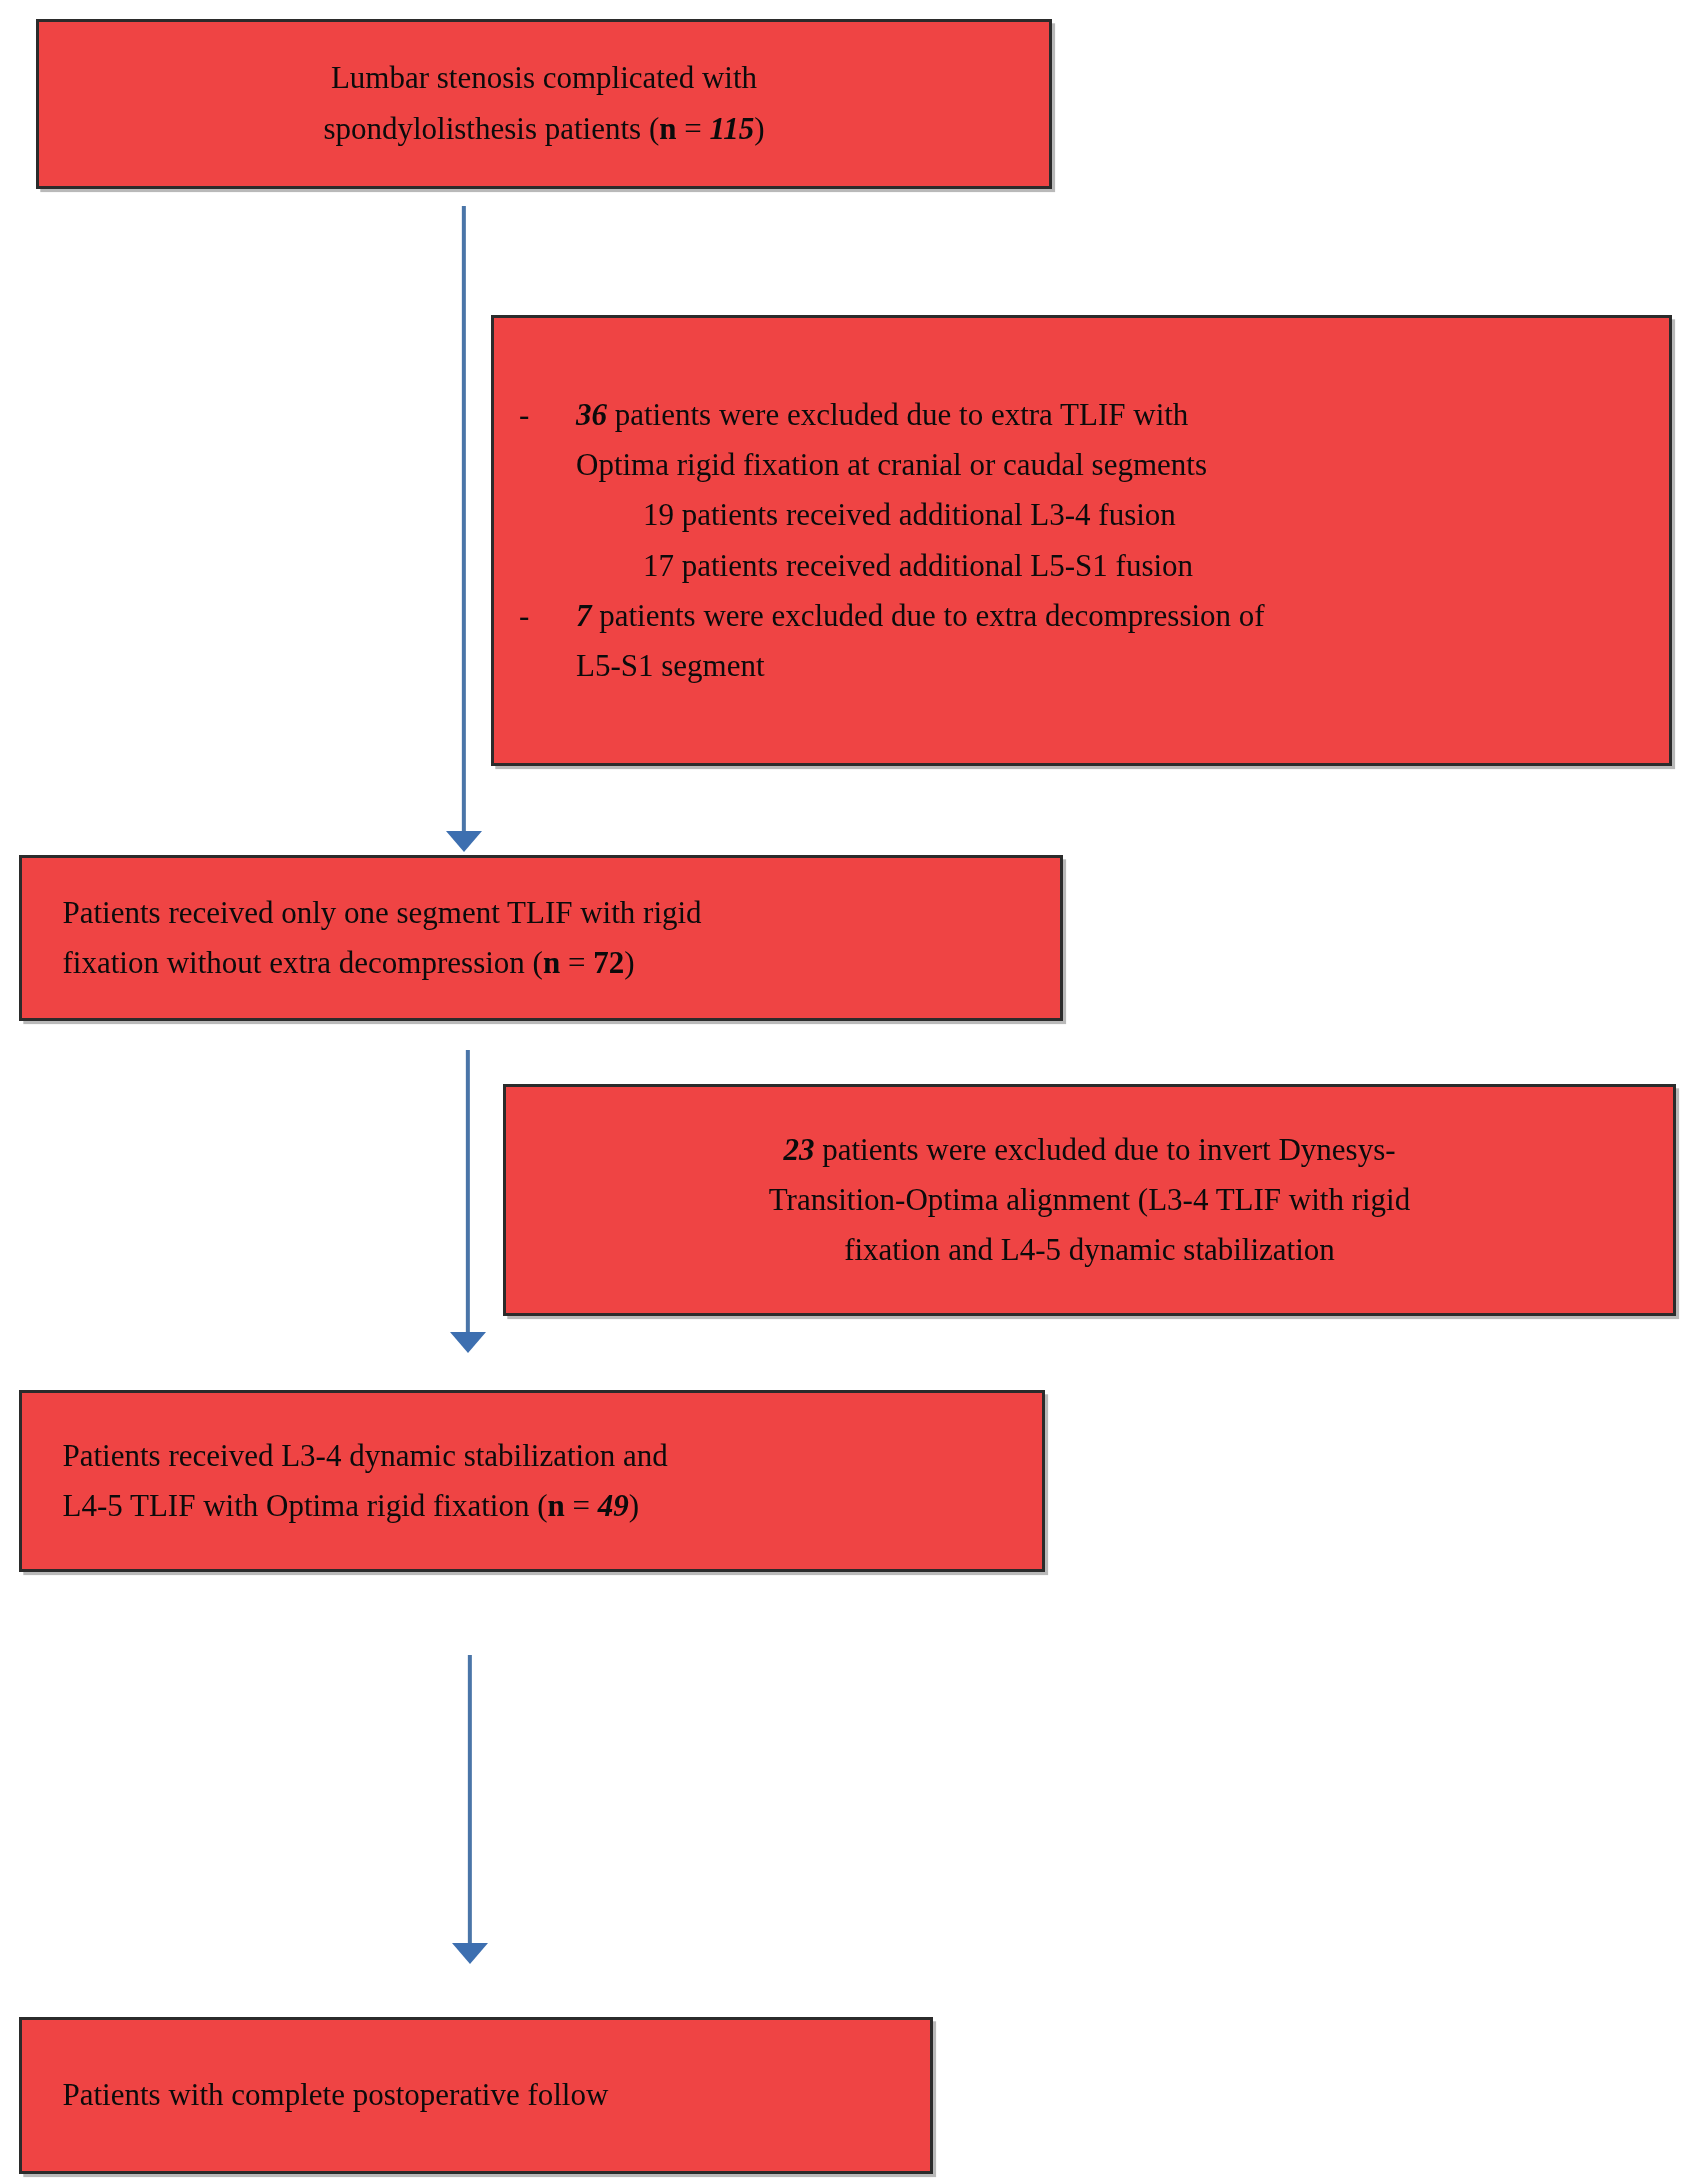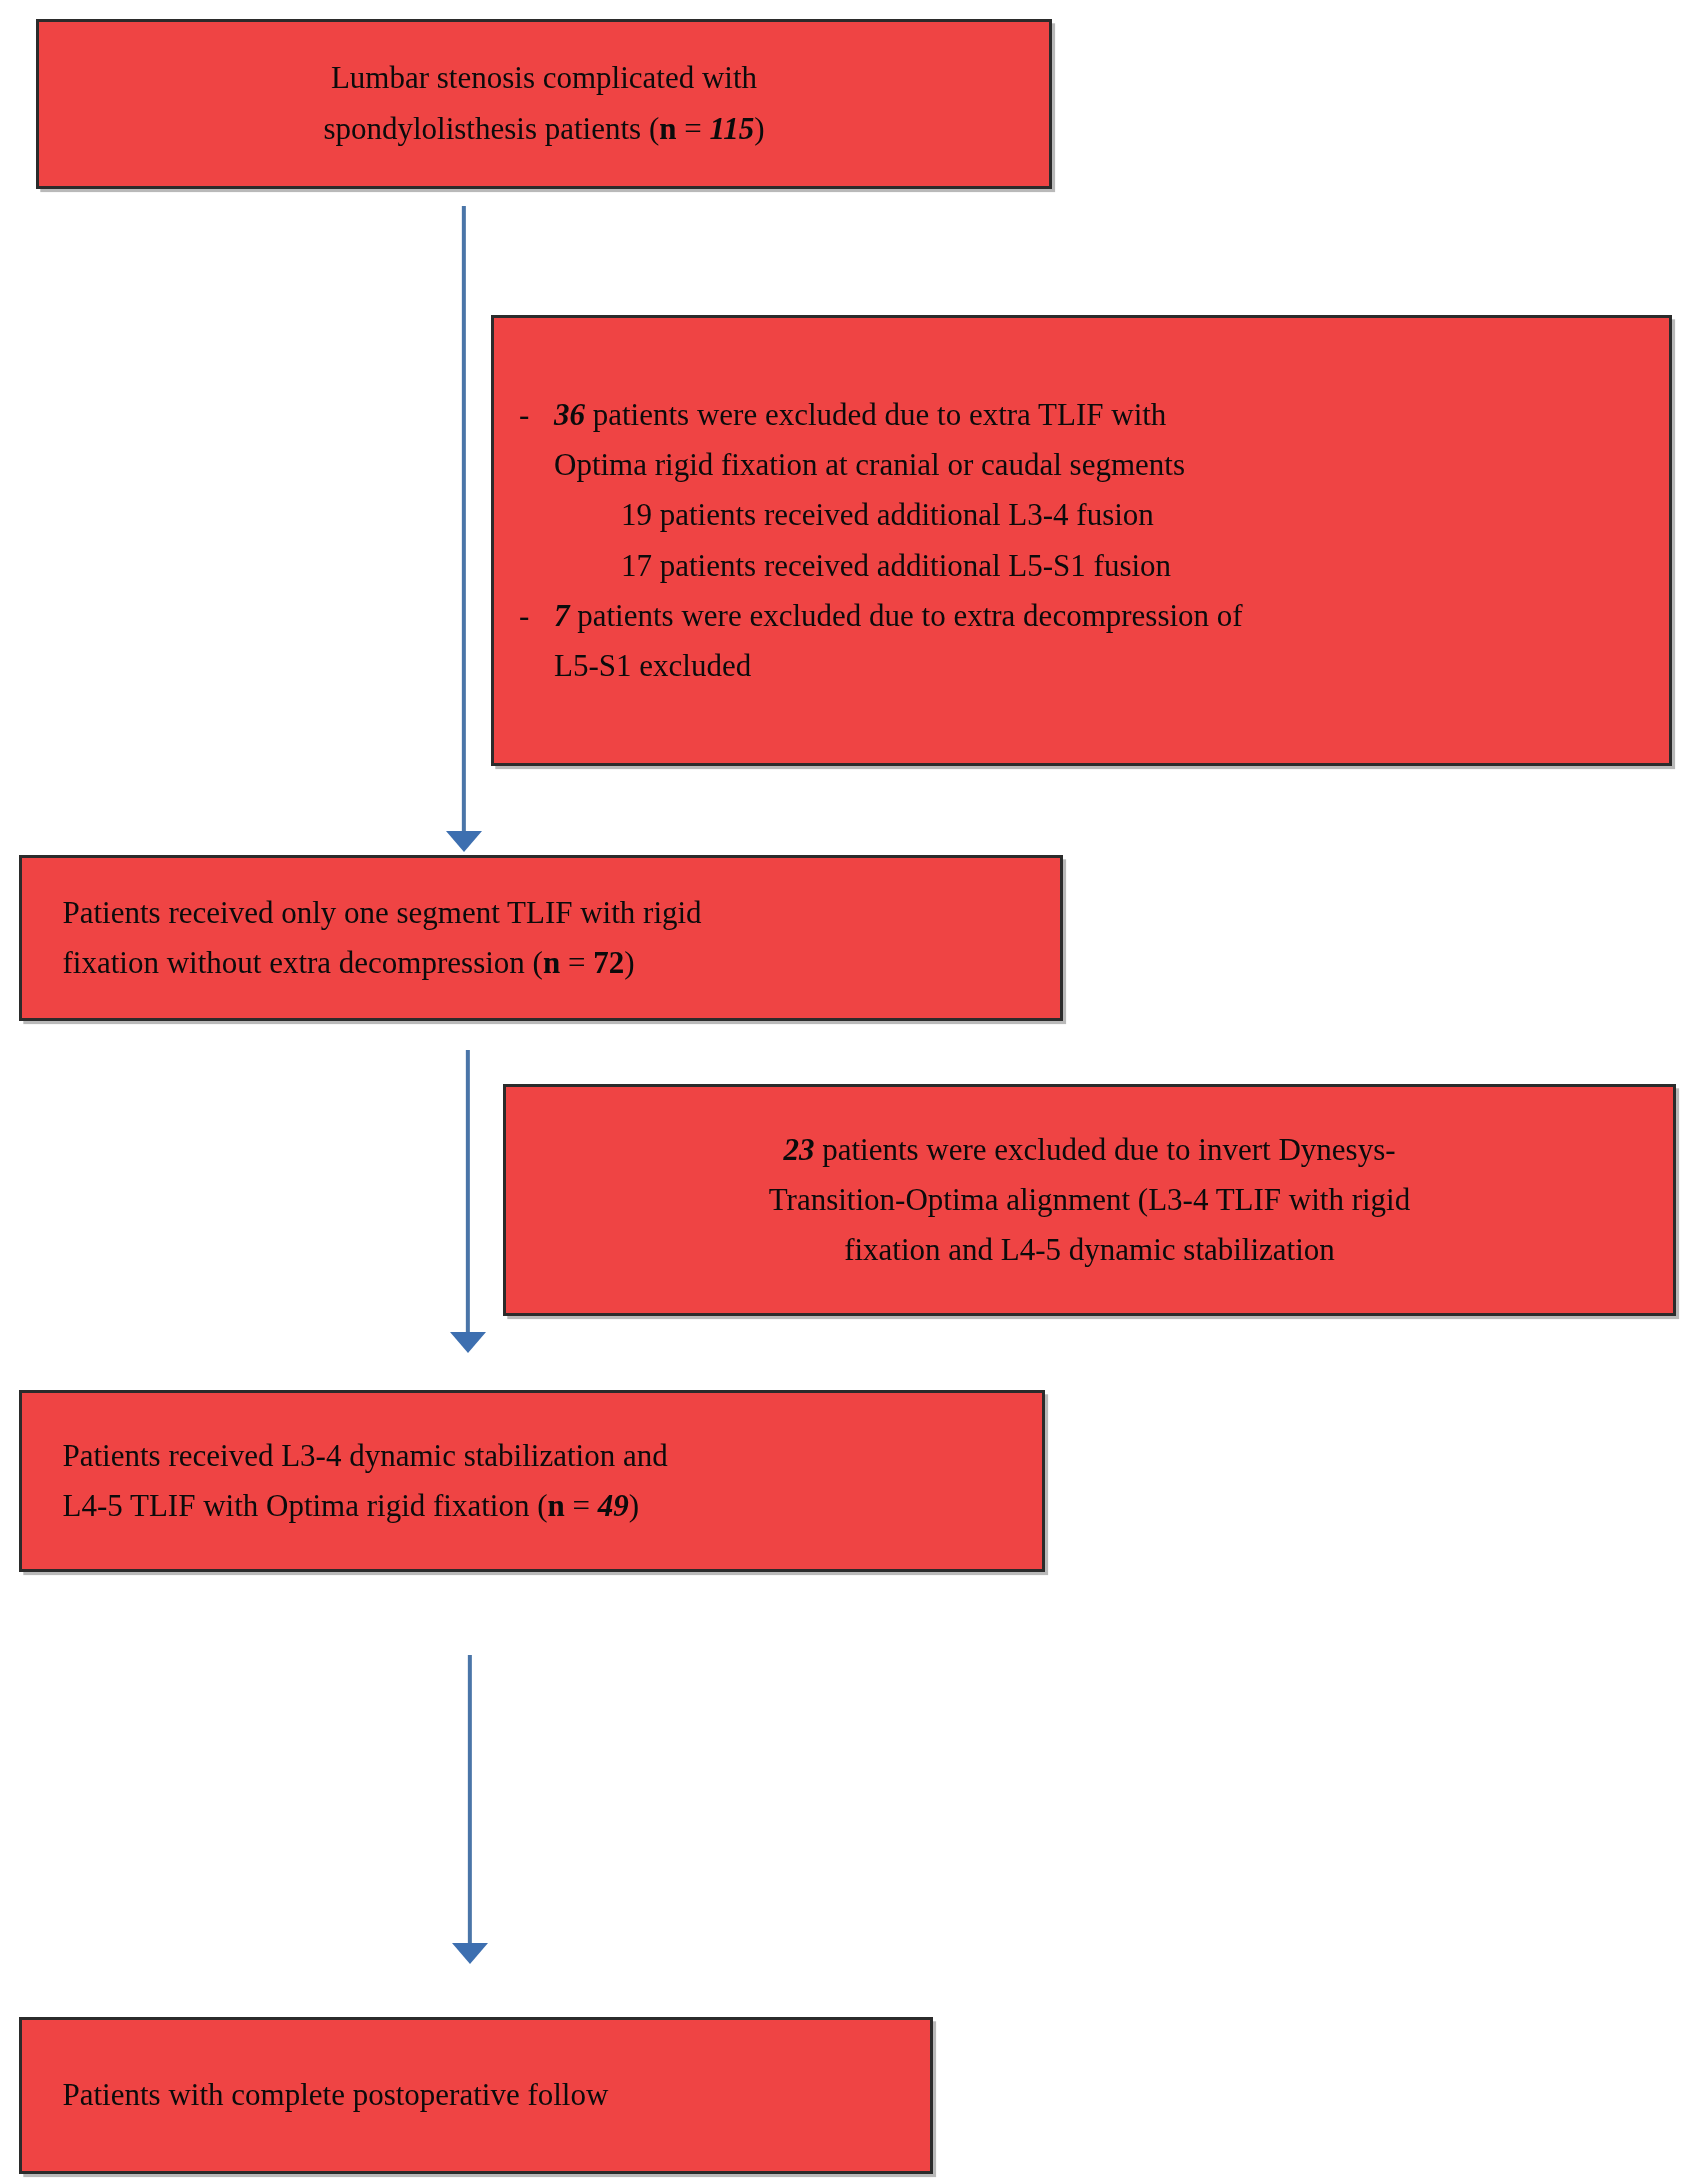--- a/index.html
+++ b/index.html
@@ -65,20 +65,21 @@
   }
   .dash {
     width: 35px;
     flex: 0 0 35px;
     font-size: 31px;
     line-height: 1.62;
     color: #0b0b0b;
   }
   .bullet-text {
     flex: 1 1 auto;
+    margin-left: 22px;
   }
   .bullet-text .line { text-align: left; }
   .indent-1 { padding-left: 67px; }
 
   b, .bold { font-weight: 700; }
   i, .ital { font-style: italic; font-weight: 700; }
 
   
   .arrow {
     position: absolute;
@@ -125,21 +126,21 @@
         <div class="line left"><i>36</i><span> patients were excluded due to extra TLIF with</span></div>
         <div class="line left">Optima rigid fixation at cranial or caudal segments</div>
         <div class="line left indent-1">19 patients received additional L3-4 fusion</div>
         <div class="line left indent-1">17 patients received additional L5-S1 fusion</div>
       </div>
     </div>
     <div class="bullet-row">
       <div class="dash">-</div>
       <div class="bullet-text">
         <div class="line left"><i>7</i><span> patients were excluded due to extra decompression of</span></div>
-        <div class="line left">L5-S1 excluded</div>
+        <div class="line left">L5-S1 segment</div>
       </div>
     </div>
   </div>
 
   <div class="box outcome" style="left:18.5px; top:855px; width:1044px; height:166px;">
     <div class="line">Patients received only one segment TLIF with rigid</div>
     <div class="line"><span>fixation without extra decompression (</span><b>n</b><span> = </span><b>72</b><span>)</span></div>
   </div>
 
   <div class="arrow" style="left:447px; top:1050px; width:41px; height:303px;">

